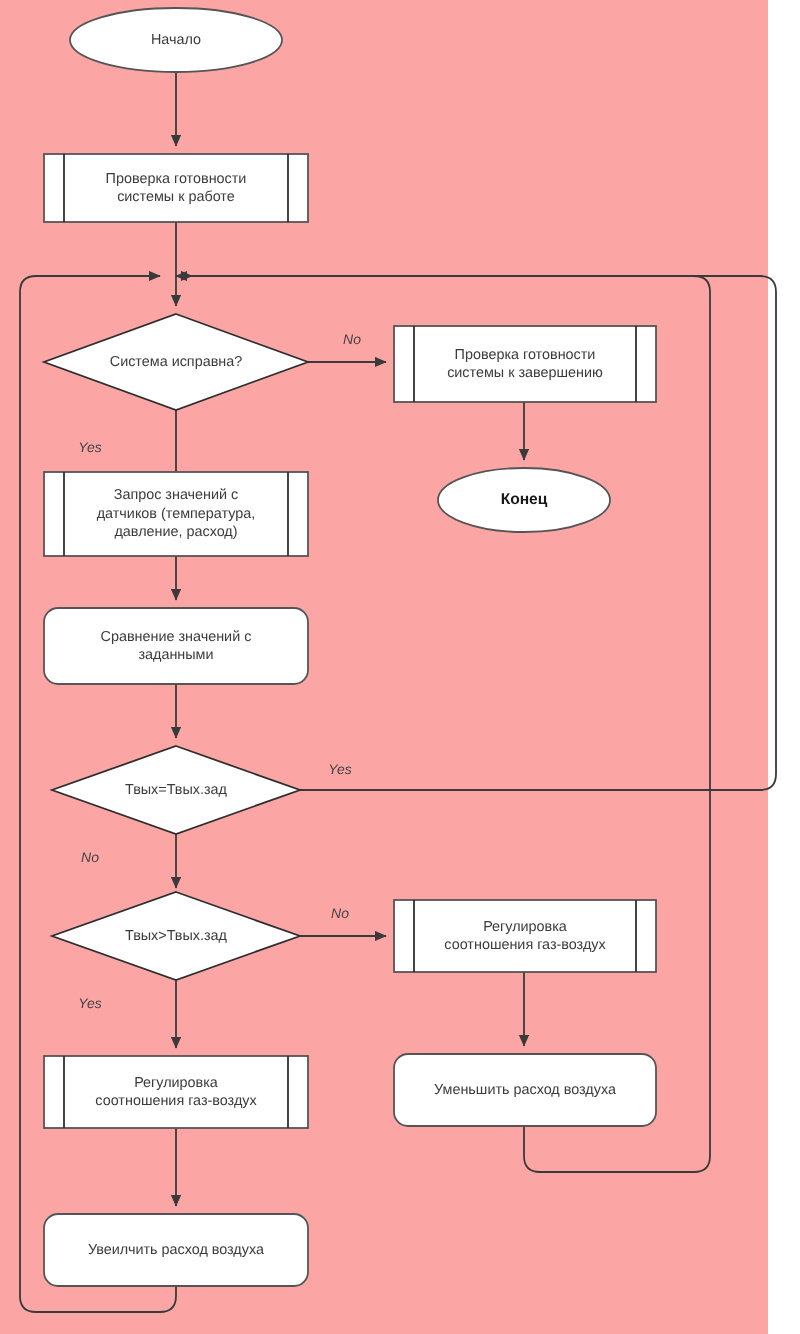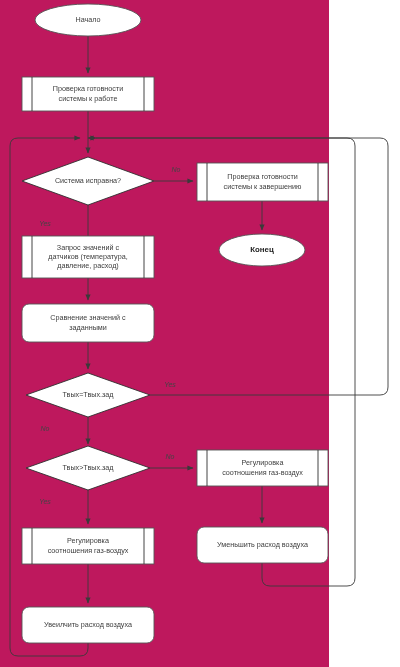--- a/index.html
+++ b/index.html
@@ -1,21 +1,21 @@
 <!DOCTYPE html>
 <html><head>
 <meta charset="utf-8">
 <style>
   html,body{margin:0;padding:0;background:#ffffff;}
   body{
     width:400px;height:667px;
     font-family:"Liberation Sans","DejaVu Sans",sans-serif;
     overflow:hidden;
   }
-  #flow-root{position:relative;width:329px;height:667px;background:#be185d;}
+  #flow-root{position:relative;width:384px;height:667px;background:#fca5a5;}
   svg{display:block;}
   .node-text{
     font-family:"Liberation Sans","DejaVu Sans",sans-serif;
     font-size:7.2px;
     fill:#3c3c3c;
     text-anchor:middle;
     dominant-baseline:middle;
   }
   .node-text.bold{font-weight:bold;fill:#1a1a1a;font-size:7.8px;}
   .edge-label{

